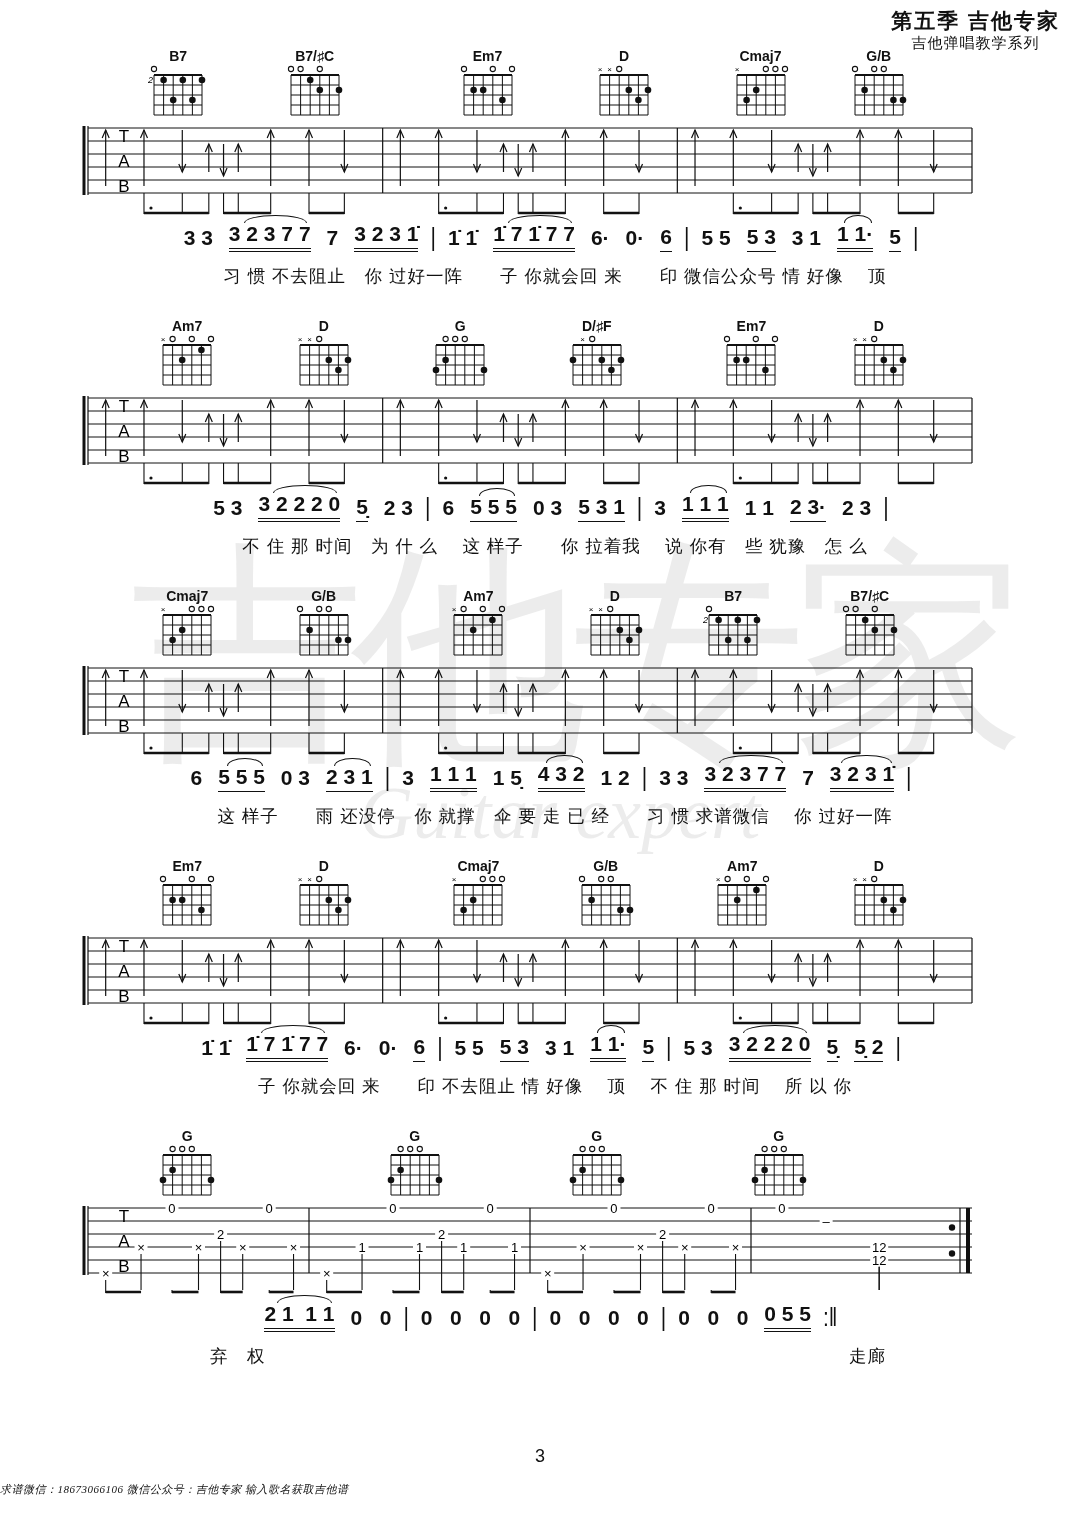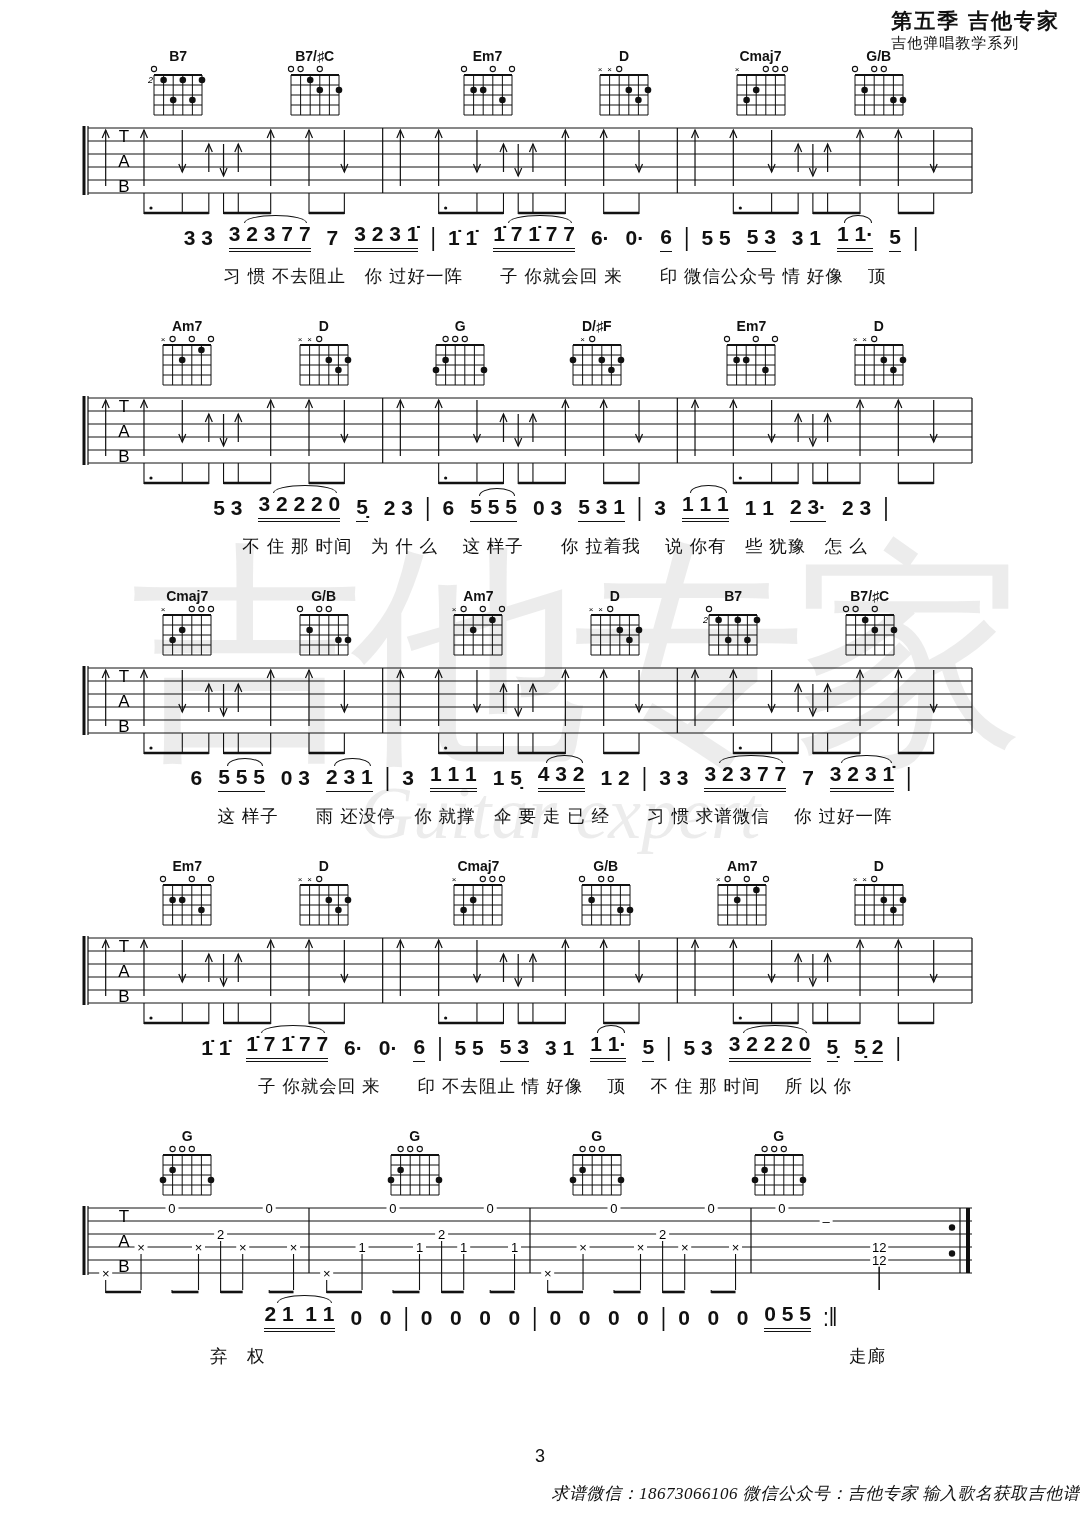--- a/index.html
+++ b/index.html
@@ -1,18 +1,18 @@
 <!DOCTYPE html>
 <html><head>
 <meta charset="utf-8">
 <style>
   html,body{margin:0;padding:0}
   body{width:1080px;height:1527px;position:relative;background:#fff;
        font-family:"Liberation Sans",sans-serif;color:#111;overflow:hidden}
-  .header{position:absolute;top:8px;right:20px;text-align:left;line-height:1.25}
+  .header{position:absolute;top:8px;right:20px;text-align:center;line-height:1.25}
   .h1{font-size:21px;font-weight:700;letter-spacing:2px}
   .h2{font-size:15px;letter-spacing:1px}
   .system{position:absolute;left:78px;width:910px;height:262px}
   .chords{position:absolute;top:0;left:0;right:0;height:66px}
   .chord{position:absolute;width:64px;text-align:center;transform:translateX(-50%)}
   .chord-label{font-size:14px;font-weight:700;height:15px;white-space:nowrap}
   .staff{position:absolute;top:66px;left:0;width:910px;height:112px}
   .melody{position:absolute;top:174px;left:50px;right:18px;display:flex;
           justify-content:center;align-items:flex-end;font-size:21px;font-weight:700;white-space:pre}
   .seg{display:inline-block;margin:0 8px;padding-bottom:2px;position:relative;line-height:1.15}
@@ -22,21 +22,21 @@
        border:1.5px solid #111;border-bottom:none;border-radius:50% 50% 0 0/100% 100% 0 0}
   .seg.bar{font-weight:400;margin:0 4px;border:none;transform:scaleY(1.25)}
   .lyrics{position:absolute;top:216px;left:50px;right:6px;text-align:center;
           font-size:17.5px;font-weight:500;white-space:pre;letter-spacing:1px}
   .lyrics.split{display:flex;justify-content:space-between;padding:0 96px 0 82px;text-align:center}
   .wm{position:absolute;top:500px;left:130px;width:860px;text-align:center;
       color:rgba(70,70,70,0.10);pointer-events:none;white-space:nowrap;z-index:0}
   .wm-cn{font-size:235px;font-family:"Liberation Serif",serif;letter-spacing:-14px}
   .wm-en{font-size:74px;font-style:italic;font-family:"Liberation Serif",serif;margin-top:-46px}
   .page{position:absolute;top:1446px;left:0;width:100%;text-align:center;font-size:18px}
-  .contact{position:absolute;top:1482px;left:0;width:100%;text-align:right;font-size:17px;
+  .contact{position:absolute;top:1482px;left:0;width:100%;text-align:left;font-size:11px;
            font-family:"Liberation Serif",serif;font-style:italic;letter-spacing:.5px}
   svg text{font-family:"Liberation Sans",sans-serif}
 </style>
 </head>
 <body>
 
 <div class="header">
   <div class="h1">第五季 吉他专家</div>
   <div class="h2">吉他弹唱教学系列</div>
 </div>

